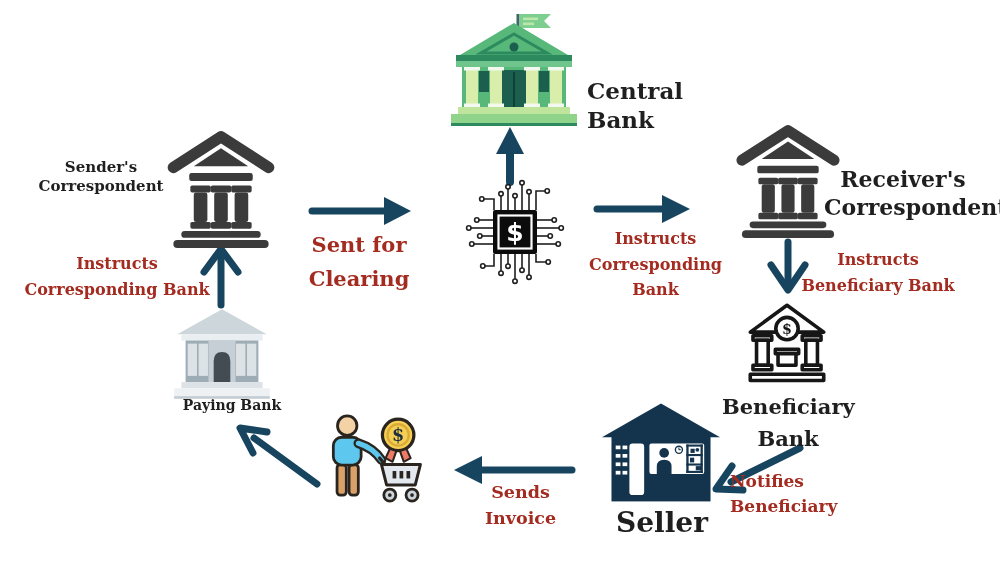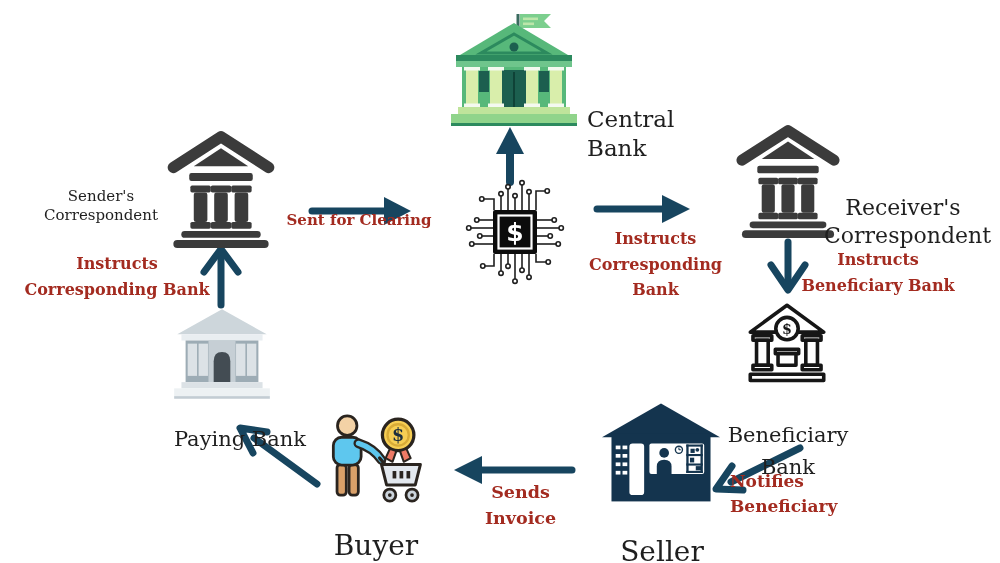--- a/index.html
+++ b/index.html
@@ -8,22 +8,22 @@
     font-family:"DejaVu Serif","Liberation Serif",serif;overflow:hidden;
   }
   .abs{position:absolute;}
   svg{display:block;}
   #arrow-layer{position:absolute;left:0;top:0;pointer-events:none;}
   .arrow-line{stroke:var(--arrow-navy);stroke-width:7;fill:none;stroke-linecap:round;}
   .arrow-line.thick{stroke-width:8;}
   .arrow-head-fill{fill:var(--arrow-navy);}
   .arrow-head-open{stroke:var(--arrow-navy);stroke-width:7;fill:none;stroke-linecap:round;stroke-linejoin:round;}
   .node-label{
-    position:absolute;font-weight:normal;color:var(--label-black);
-    text-align:center;white-space:pre-line;line-height:1.28;letter-spacing:0px;margin-top:29px;
+    position:absolute;font-weight:bold;color:var(--label-black);
+    text-align:center;white-space:pre-line;line-height:1.28;letter-spacing:0px;
   }
   .edge-label{
     position:absolute;font-weight:bold;color:var(--label-red);
     text-align:center;white-space:pre-line;line-height:1.6;font-size:16px;
   }
   .bank-dark{fill:var(--bank-dark);}
   .navy{fill:var(--seller-navy);}
 </style>
 </head>
 <body>
@@ -180,39 +180,39 @@
 Corresponding Bank</div>
 
   <svg class="abs" style="left:732px;top:124px" width="112" height="114" viewBox="0 0 100 104">
     <use href="#sym-classic-bank"></use>
   </svg>
   <div class="node-label" style="left:824px;top:165px;width:158px;font-size:22px">Receiver's
 Correspondent</div>
   <div class="edge-label" style="left:798px;top:247px;width:160px">Instructs
 Beneficiary Bank</div>
 
-  <div class="edge-label" style="left:284px;top:208px;width:150px;font-size:15px">Sent for Clearing</div>
+  <div class="edge-label" style="left:284px;top:228px;width:150px;font-size:21px">Sent for Clearing</div>
   <div class="edge-label" style="left:563px;top:226px;width:185px">Instructs
 Corresponding Bank</div>
 
   <svg class="abs" style="left:170px;top:306px" width="104" height="94" viewBox="0 0 100 90">
     <polygon points="50,3 93,27 7,27" fill="#cdd6db"></polygon>
     <rect x="11" y="27" width="78" height="6" fill="#e9eef1"></rect>
     <rect x="15" y="33" width="70" height="40" fill="#9dacb5"></rect>
     <rect x="37" y="33" width="26" height="40" fill="#c6cfd5"></rect>
     <path d="M42,73 V53 Q42,44 50,44 Q58,44 58,53 V73 Z" fill="#434c53"></path>
     <rect x="17" y="36" width="9" height="31" fill="#dce2e6"></rect>
     <rect x="27.5" y="36" width="9" height="31" fill="#dce2e6"></rect>
     <rect x="63.5" y="36" width="9" height="31" fill="#dce2e6"></rect>
     <rect x="74" y="36" width="9" height="31" fill="#dce2e6"></rect>
     <rect x="11" y="73" width="78" height="6" fill="#dce2e6"></rect>
     <rect x="4" y="79" width="92" height="8" fill="#edf1f3"></rect>
     <rect x="4" y="86.5" width="92" height="2.5" fill="#c3ccd3"></rect>
   </svg>
-  <div class="node-label" style="left:168px;top:397px;width:144px;font-size:21px">Paying Bank</div>
+  <div class="node-label" style="left:160px;top:397px;width:144px;font-size:14px">Paying Bank</div>
 
   <svg class="abs" style="left:741px;top:299px" width="92" height="86" viewBox="0 0 100 96">
     <g stroke="#161616" stroke-width="4" fill="#ffffff" stroke-linejoin="round">
       <polygon points="50,7 91,37 9,37"></polygon>
       <circle cx="50" cy="33" r="12.5"></circle>
       <rect x="12" y="41" width="21" height="5"></rect>
       <rect x="16" y="46" width="13" height="28"></rect>
       <rect x="12" y="74" width="21" height="5"></rect>
       <rect x="67" y="41" width="21" height="5"></rect>
       <rect x="71" y="46" width="13" height="28"></rect>
@@ -243,21 +243,20 @@
     <path d="M59,50 L66,58" stroke="#2a241f" stroke-width="3.5" stroke-linecap="round"></path>
     <polygon points="61,57 103,57 97.5,79 66.5,79" fill="#e3e8ee" stroke="#2a241f" stroke-width="3.2" stroke-linejoin="round"></polygon>
     <rect x="73" y="64" width="4" height="8" fill="#2a241f"></rect>
     <rect x="80.5" y="64" width="4" height="8" fill="#2a241f"></rect>
     <rect x="88" y="64" width="4" height="8" fill="#2a241f"></rect>
     <circle cx="70" cy="90" r="6.5" fill="#ccd4dc" stroke="#2a241f" stroke-width="3"></circle>
     <circle cx="94" cy="90" r="6.5" fill="#ccd4dc" stroke="#2a241f" stroke-width="3"></circle>
     <circle cx="70" cy="90" r="2" fill="#2a241f"></circle>
     <circle cx="94" cy="90" r="2" fill="#2a241f"></circle>
   </svg>
-  <div class="node-label" style="left:324px;top:499px;width:104px;font-size:28px">Buyer</div>
   <div class="edge-label" style="left:468px;top:479px;width:105px;font-size:17.5px;line-height:1.5">Sends
 Invoice</div>
 
   <svg class="abs" style="left:602px;top:401px" width="118" height="106" viewBox="0 0 112 100">
     <polygon class="navy" points="56,2 112,34 0,34"></polygon>
     <rect class="navy" x="9" y="31" width="94" height="64"></rect>
     <rect x="26" y="40" width="14" height="49" rx="3" fill="#fff"></rect>
     <rect x="13" y="42" width="4.5" height="3.5" fill="#fff"></rect>
       <rect x="19.5" y="42" width="4.5" height="3.5" fill="#fff"></rect>
     <rect x="13" y="50" width="4.5" height="3.5" fill="#fff"></rect>

